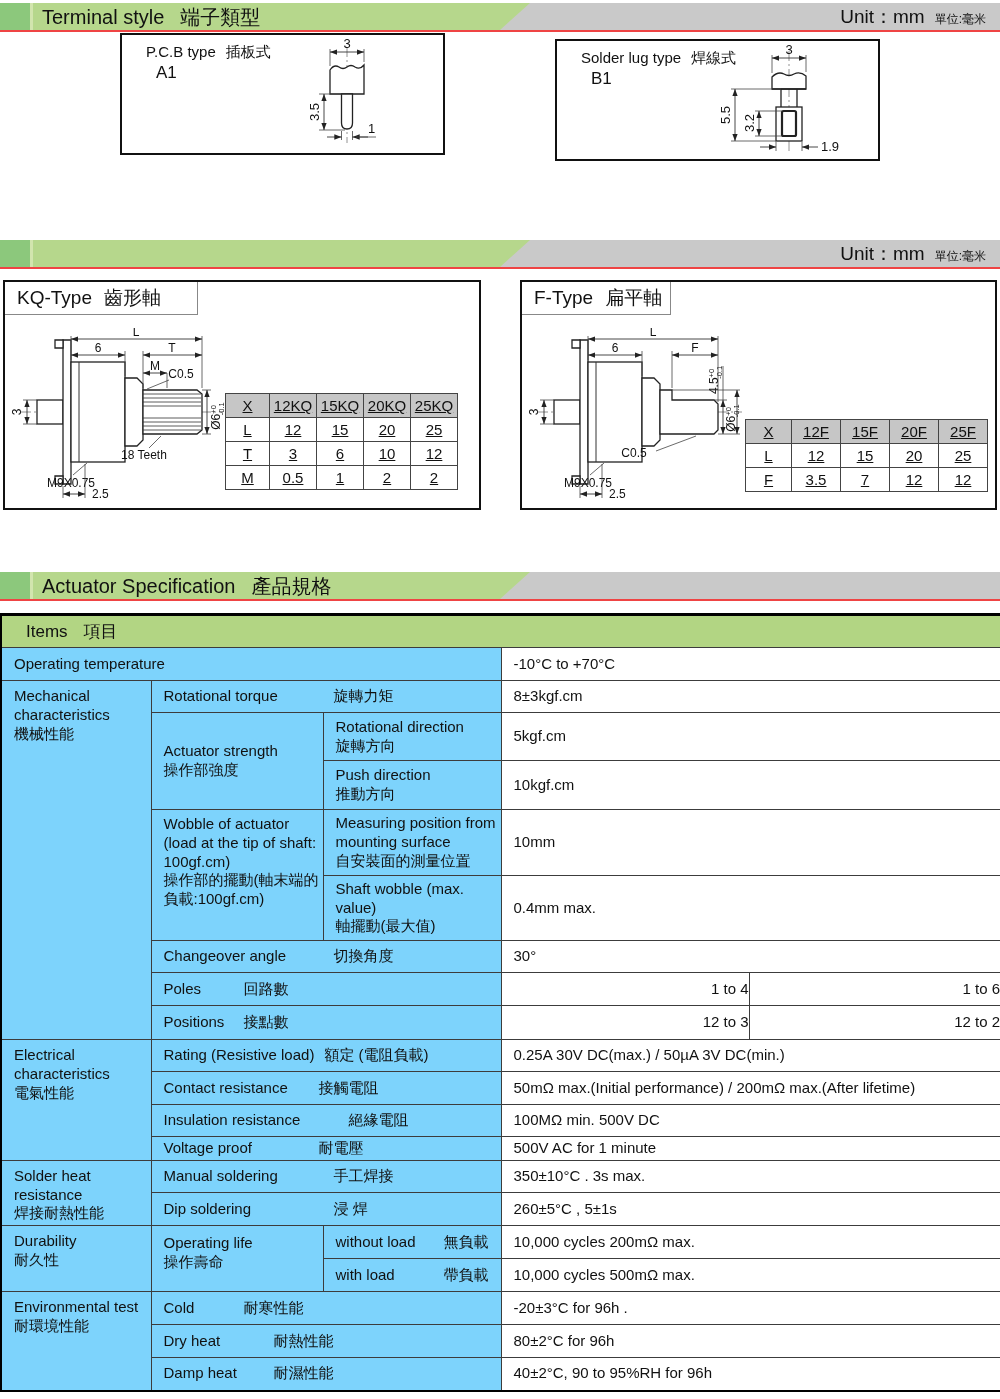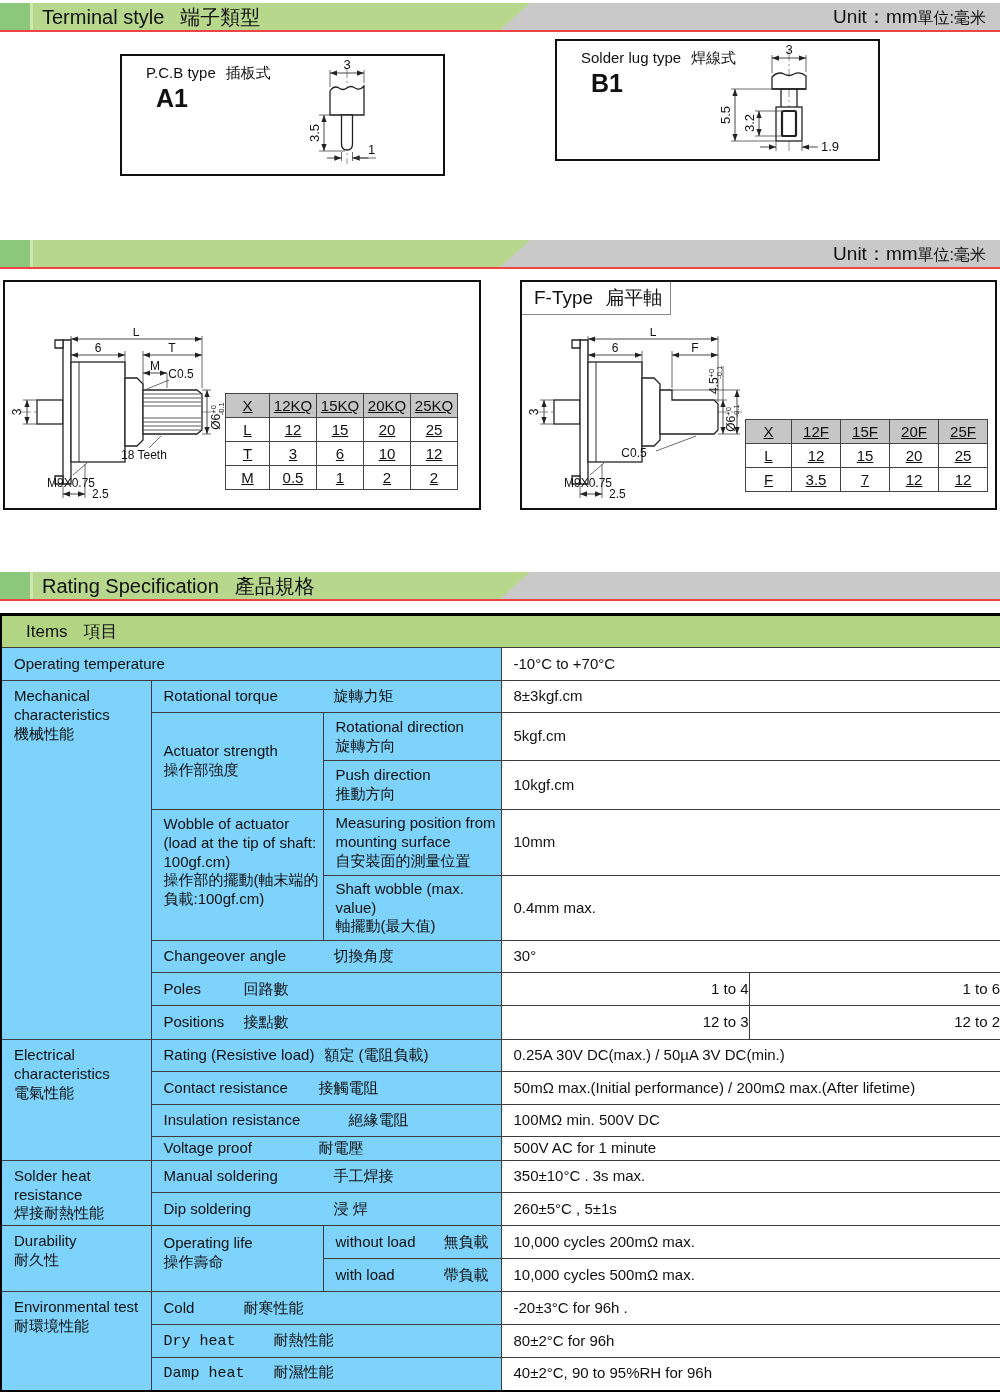--- a/index.html
+++ b/index.html
@@ -10,27 +10,27 @@
   .sec-header{position:absolute;left:0;width:1000px;height:27px;background:#c9c9c9;
               border-bottom:2px solid #ef4444;}
   .sec-header .green{position:absolute;left:0;top:0;height:100%;width:530px;background:#b6d78c;
                      clip-path:polygon(0 0,100% 0,calc(100% - 30px) 100%,0 100%);}
   .sec-header .sq{position:absolute;left:0;top:0;width:30px;height:100%;background:#8cc87c;
                   border-right:3px solid #d2e5ae;}
   .sec-title{position:absolute;left:42px;top:50%;transform:translateY(-50%);
              font-size:20px;white-space:nowrap;}
   .sec-title .zh{margin-left:16px;}
   .sec-unit{position:absolute;right:14px;top:50%;transform:translateY(-50%);font-size:19px;white-space:nowrap;}
-  .sec-unit .zh{font-size:16px;}
+  .sec-unit .zh{font-size:12px;margin-left:10px;}
 
   
   .tbox{position:absolute;border:2px solid #111;background:#fff;}
   .ttype{position:absolute;left:24px;top:8px;font-size:15px;white-space:nowrap;}
   .ttype .zh2{margin-left:10px;}
-  .tcode{position:absolute;left:34px;top:28px;font-size:25px;font-weight:bold;}
+  .tcode{position:absolute;left:34px;top:28px;font-size:17px;}
   .btitle{position:absolute;left:0;top:0;height:32px;line-height:32px;padding-left:12px;
           border-right:1px solid #888;border-bottom:1px solid #888;font-size:19px;background:#fff;white-space:nowrap;}
   .btitle .zh{margin-left:12px;}
   .absvg{position:absolute;}
 
   
   svg text{font-size:12px;fill:#111;font-family:inherit;}
   svg .big{font-size:13px;}
   .shape{stroke:#222;stroke-width:1.3;fill:#fff;}
   .thin{stroke:#333;stroke-width:1;fill:none;}
@@ -53,21 +53,21 @@
   .spec td{border:1px solid #3c3c3c;font-size:15px;padding:2px 4px 2px 12px;vertical-align:middle;line-height:1.25;margin-top:36px;}
   .spec td.hdr{background:#b2d583;font-size:17px;padding-left:24px;}
   .spec td.hdr .zh{margin-left:16px;}
   .spec td.lbl{background:#7dd3fc;}
   .spec td.val{background:#fff;}
   .spec td.ctr{text-align:right;padding:2px 0;}
   .spec td.cat{vertical-align:top;padding-top:6px;}
   .en{display:inline-block;}
   .mw80{min-width:80px;}
   .mw108{min-width:108px;}
-  .mw110{min-width:110px;font-family:Liberation Mono, monospace;}
+  .mw110{min-width:110px;}
   .mw155{min-width:155px;}
   .mw170{min-width:170px;}
   .mw185{min-width:185px;}
   .gap10{margin-right:10px;}
 </style>
 </head>
 <body>
 
 <div class="page">
 
@@ -86,21 +86,21 @@
     <div class="green"></div>
     <div class="sq"></div>
     <div class="sec-title">
       <span>Terminal style</span><span class="zh">端子類型</span>
     </div>
     <div class="sec-unit">
       <span>Unit：mm</span><span class="zh">單位:毫米</span>
     </div>
   </div>
 
-  <div class="tbox" style="left:120px;top:54px;width:321px;height:118px">
+  <div class="tbox" style="left:120px;top:33px;width:321px;height:118px">
     <div class="ttype">
       <span>P.C.B type</span><span class="zh2">插板式</span>
     </div>
     <div class="tcode">A1</div>
     <svg class="absvg" style="left:150px;top:2px" width="168" height="112" viewBox="0 0 168 112">
       <line class="cl" x1="75" y1="10" x2="75" y2="106"></line>
       <path class="shape" d="M58,57 L58,33 Q62,27 67,30 Q71,33 75,30 Q79,27 83,30 Q88,33 92,28 L92,57 Z"></path>
       <path class="shape" d="M69.5,57 L69.5,86 Q69.5,92 75,92 Q80.5,92 80.5,86 L80.5,57 Z"></path>
       <line class="ext" x1="58" y1="29" x2="58" y2="12"></line>
       <line class="ext" x1="92" y1="25" x2="92" y2="12"></line>
@@ -152,20 +152,23 @@
 
   <div class="sec-header" style="top:240px">
     <div class="green"></div>
     <div class="sq"></div>
     <div class="sec-unit">
       <span>Unit：mm</span><span class="zh">單位:毫米</span>
     </div>
   </div>
 
   <div class="tbox" style="left:3px;top:280px;width:474px;height:226px">
+    <div class="btitle" style="width:180px">
+      <span>KQ-Type</span><span class="zh">齒形軸</span>
+    </div>
     <svg class="absvg" style="left:4px;top:46px" width="218" height="176" viewBox="0 0 218 176">
       <line class="cl" x1="12" y1="84" x2="214" y2="84"></line>
       <rect class="shape" x="28" y="72" width="26" height="24"></rect>
       <path class="shape" d="M54,12 L62,12 L62,156 L54,156 Z"></path>
       <path class="shape" d="M46,12 L54,12 L54,20 L46,20 Z M46,148 L54,148 L54,156 L46,156 Z"></path>
       <rect class="shape" x="62" y="34" width="54" height="100"></rect>
       <line class="thin" x1="70" y1="34" x2="70" y2="134"></line>
       <path class="shape" d="M116,50 L128,50 L134,56 L134,112 L128,118 L116,118 Z"></path>
       <path class="shape" d="M134,62 L188,62 L193,66 L193,102 L188,106 L134,106 Z"></path>
       <g class="teeth">
@@ -332,21 +335,21 @@
             <td>12</td>
       </tr>
     </tbody>
       </table>
   </div>
 
   <div class="sec-header" style="top:572px">
     <div class="green"></div>
     <div class="sq"></div>
     <div class="sec-title">
-      <span>Rating Specification</span><span class="zh">產品規格</span>
+      <span>Actuator Specification</span><span class="zh">產品規格</span>
     </div>
   </div>
 
   <table class="spec">
     <colgroup>
       <col style="width:150px">
         <col style="width:172px">
         <col style="width:178px">
         <col style="width:248px">
         <col style="width:252px">

